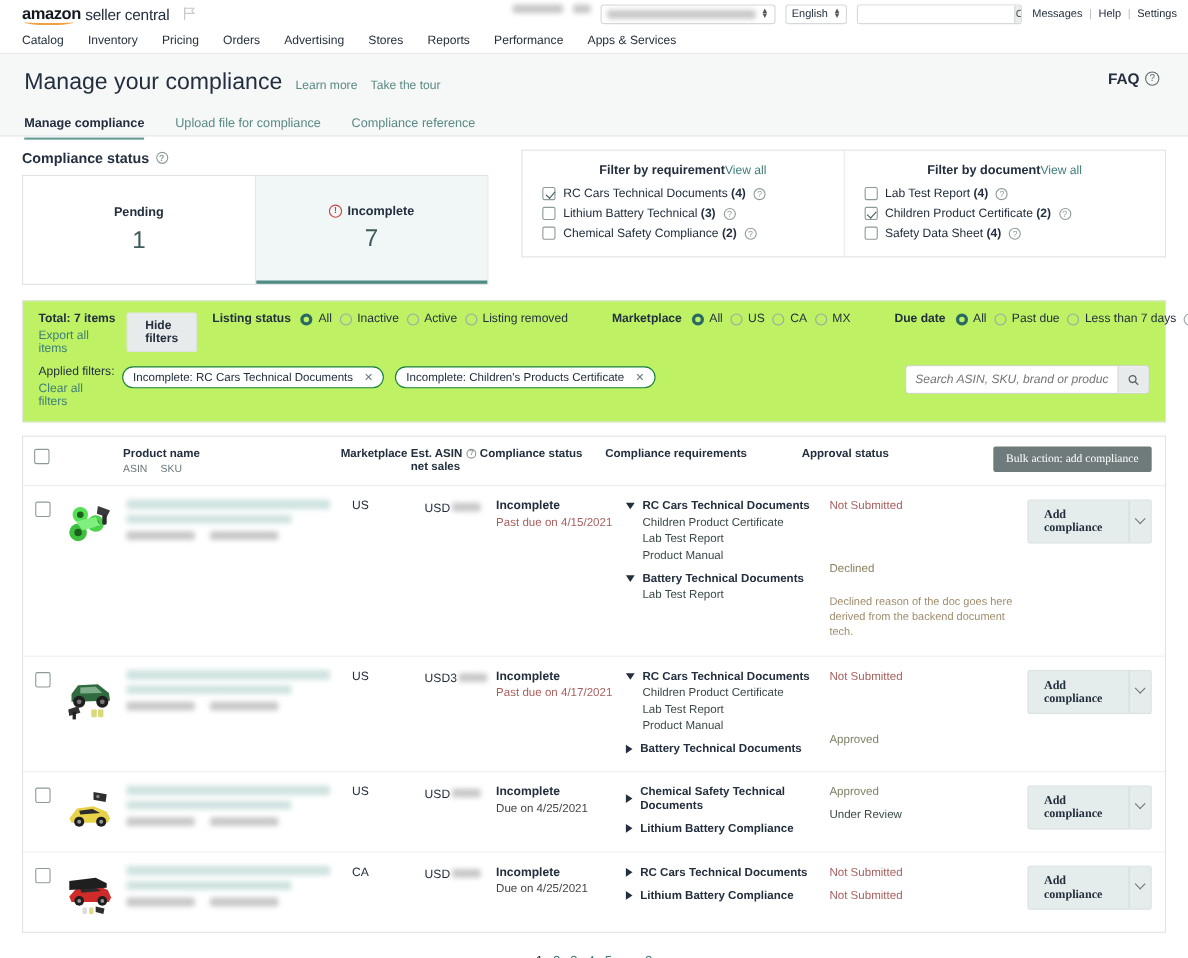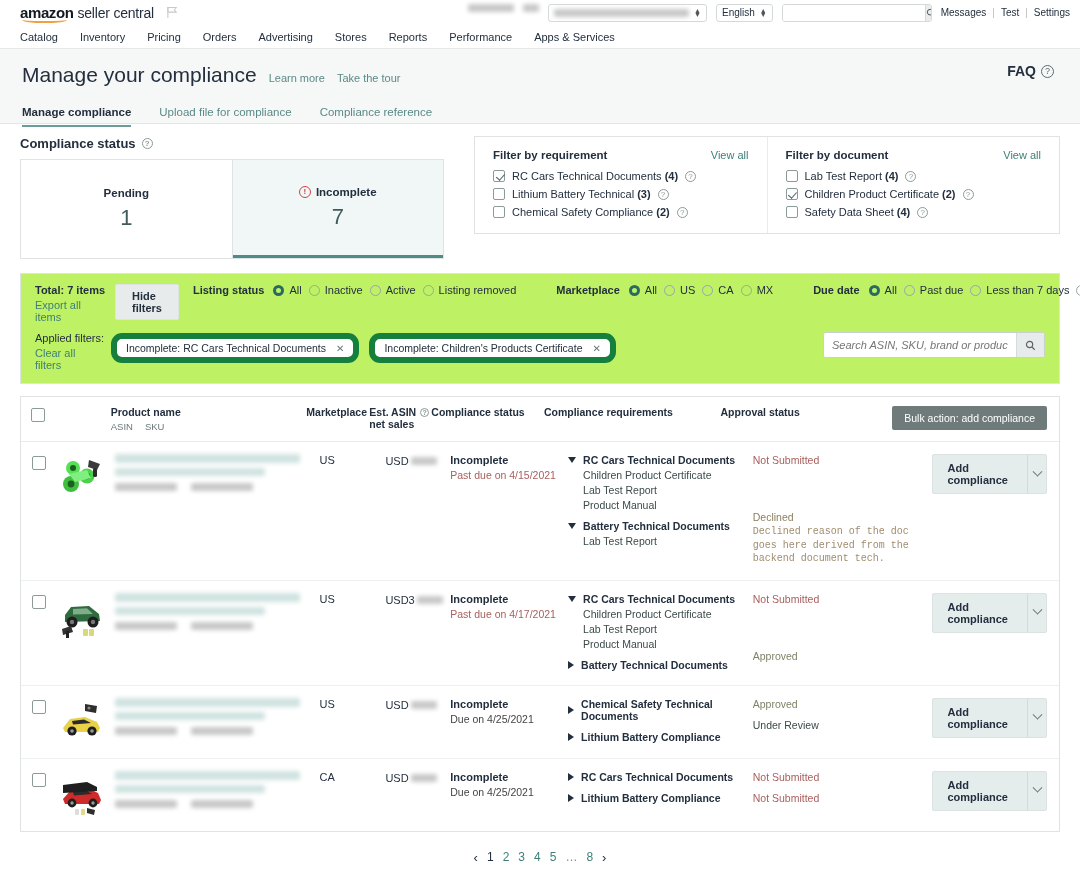--- a/index.html
+++ b/index.html
@@ -75,21 +75,21 @@
   .status-card.selected { background: #f0f7f6; border-bottom: 3px solid #4f8c86; }
   .sc-label { font-size: 11.5px; font-weight: bold; color: #232f3e; display: flex; align-items: center; gap: 5px; }
   .sc-count { font-size: 22px; color: #3f5c5a; font-weight: normal; }
   .warn-icon { width: 12px; height: 12px; border: 1.4px solid #c44; border-radius: 50%; display: inline-flex;
       align-items: center; justify-content: center; font-size: 8px; color: #c44; font-weight: bold; }
 
   #incomplete-panel { flex: 1; }
   .filter-box { border: 1px solid #e0e3e3; background: #fff; display: flex; height: 98px; }
   .filter-col { flex: 1; padding: 12px 18px; }
   .filter-col + .filter-col { border-left: 1px solid #e9ecec; }
-  .fc-head { display: flex; justify-content: space-between; align-items: center; margin-bottom: 9px; }
+  .fc-head { display: flex; justify-content: center; align-items: center; margin-bottom: 9px; }
   .fc-title { font-size: 11.5px; font-weight: bold; color: #232f3e; }
   .view-all { font-size: 11px; color: #3e7e78; cursor: pointer; }
   .cb-row { display: flex; align-items: center; gap: 7px; margin-bottom: 6px; }
   .cbox { width: 12px; height: 12px; border: 1px solid #8d9a9a; border-radius: 2px; background: #fff;
       flex: none; position: relative; cursor: pointer; }
   .cbox.checked::after { content: ""; position: absolute; left: 3.5px; top: 0.5px; width: 3.5px; height: 7px;
       border: solid #3f5c5a; border-width: 0 1.6px 1.6px 0; transform: rotate(42deg); }
   .cb-label { font-size: 11px; color: #232f3e; }
   .cb-label b { font-weight: bold; }
 
@@ -106,21 +106,21 @@
   .radio { width: 11px; height: 11px; border: 1.3px solid #9aa7a7; border-radius: 50%; display: inline-block;
       flex: none; cursor: pointer; position: relative; }
   .radio.on { border: 3px solid #2b6a64; }
   .ropt { display: flex; align-items: center; gap: 5px; white-space: nowrap; }
   .rsep { width: 1px; height: 16px; background: #dfe3e3; margin: 0 6px; }
   .fb-row2 { display: flex; align-items: flex-start; margin-top: 9px; gap: 10px; }
   .applied-col { width: 66px; font-size: 11px; }
   .applied-col .af { color: #232f3e; white-space: nowrap; }
   .applied-col .clr { color: #3e7e78; cursor: pointer; margin-top: 3px; display: block; }
   .chips { display: flex; gap: 10px; padding-top: 1px; }
-  .chip { border: 6px solid #15803d; border-radius: 11px; padding: 3px 9px; font-size: 10.5px;
+  .chip { border: 1px solid #15803d; border-radius: 11px; padding: 3px 9px; font-size: 10.5px;
       display: flex; align-items: center; gap: 10px; background: #fff; }
   .chip .x { color: #6b7878; cursor: pointer; font-size: 10px; }
   .search-wrap { margin-left: auto; display: flex; align-items: center; border: 1px solid #c9d0d0;
       border-radius: 3px; overflow: hidden; height: 26px; width: 222px; background: #fff; }
   .search-wrap input { flex: 1; border: 0; outline: 0; height: 100%; padding: 0 8px; font-size: 11px;
       font-style: italic; color: #6b7878; font-family: "Liberation Sans", sans-serif; }
   .search-wrap .sb { width: 28px; height: 100%; background: #e8ebeb; border-left: 1px solid #d5dada;
       display: flex; align-items: center; justify-content: center; cursor: pointer; }
 
   
@@ -129,21 +129,21 @@
       position: relative; min-height: 42px; }
   .th { font-size: 10.5px; font-weight: bold; color: #232f3e; }
   .col-cb { width: 36px; display: flex; justify-content: center; padding-top: 2px; }
   .col-img { width: 58px; }
   .col-name { width: 205px; }
   .col-mkt { width: 66px; }
   .col-sales { width: 65px; }
   .col-status { width: 118px; }
   .col-req { width: 185px; }
   .col-appr { width: 180px; }
-  .col-act { flex: 1; display: flex; padding-right: 12px; }
+  .col-act { flex: 1; display: flex; padding-right: 12px; font-family: Liberation Serif, serif; }
   .sub-hdr { font-size: 9.5px; font-weight: normal; color: #6b7878; margin-top: 3px; display: flex; gap: 12px; }
   .bulk-btn { background: #6f7b7b; color: #fff; font-size: 10.5px; border-radius: 2px; padding: 6px 12px;
       cursor: pointer; white-space: nowrap; }
   .trow { display: flex; align-items: flex-start; border-bottom: 1px solid #eef0f0; padding: 12px 0 14px 0; }
   .trow:last-child { border-bottom: 0; }
   .row-cb { width: 14px; height: 14px; border: 1px solid #8d9a9a; border-radius: 2px; background: #fff;
       cursor: pointer; }
   .thumb { width: 50px; height: 46px; display: block; }
   .nm-lines { display: flex; flex-direction: column; gap: 5px; }
   .cell-txt { font-size: 11px; color: #232f3e; }
@@ -159,21 +159,21 @@
       border-top: 6px solid #232f3e; }
   .tri.right { border-top: 4.5px solid transparent; border-bottom: 4.5px solid transparent;
       border-left: 6px solid #232f3e; }
   .req-sub { font-size: 10.5px; color: #3c4a4a; margin-left: 15px; margin-top: 3px; }
   .appr-group { margin-bottom: 9px; font-size: 10.5px; }
   .appr-group:last-child { margin-bottom: 0; }
   .st-notsub { color: #a8605e; }
   .st-declined { color: #8a7f5e; }
   .st-approved { color: #7d8466; }
   .st-review { color: #3c4a4a; }
-  .decl-reason { color: #a08d6e; font-size: 10px; line-height: 1.35; margin-top: 2px; font-family: Liberation Mono, monospace; }
+  .decl-reason { color: #a08d6e; font-size: 10px; line-height: 1.35; margin-top: 18px; }
   .add-btn { display: flex; align-items: stretch; background: #e5ecec; border: 1px solid #dbe2e2;
       border-radius: 2px; overflow: hidden; cursor: pointer; }
   .add-btn .lbl { font-size: 11px; font-weight: bold; color: #232f3e; padding: 7px 14px; }
   .add-btn .cv { width: 24px; display: flex; align-items: center; justify-content: center;
       border-left: 1px solid #d3dada; }
   .chev { width: 7px; height: 7px; border-right: 1.4px solid #6b7878; border-bottom: 1.4px solid #6b7878;
       transform: rotate(45deg) translate(-2px,-2px); }
 
   
   #pagination { display: flex; align-items: center; justify-content: center; gap: 9px; padding: 18px 0 14px 0;
@@ -218,21 +218,21 @@
       <span class="sbtn">
         <svg width="10" height="10" viewBox="0 0 12 12">
             <circle cx="5" cy="5" r="3.4" stroke="#555" stroke-width="1.2" fill="none"></circle>
             <line x1="7.6" y1="7.6" x2="10.5" y2="10.5" stroke="#555" stroke-width="1.2"></line>
           </svg>
       </span>
     </span>
     <span class="gh-links">
       <span>Messages</span>
       <span class="divider">|</span>
-      <span>Test</span>
+      <span>Help</span>
       <span class="divider">|</span>
       <span>Settings</span>
     </span>
   </div>
 </div>
 
 <div id="main-nav">
     <div class="nav-item">Catalog</div>
     <div class="nav-item">Inventory</div>
     <div class="nav-item">Pricing</div>

